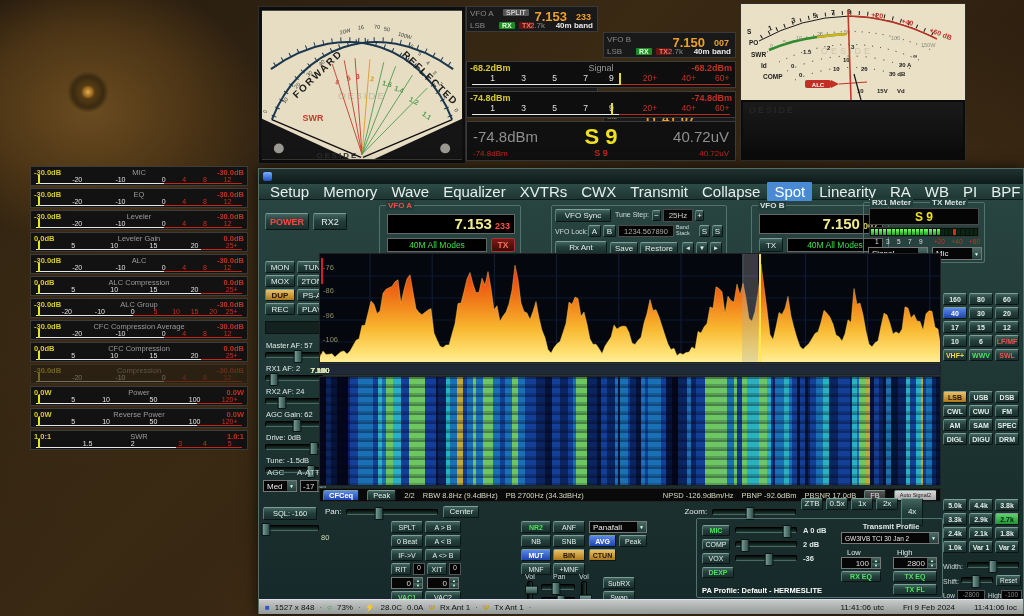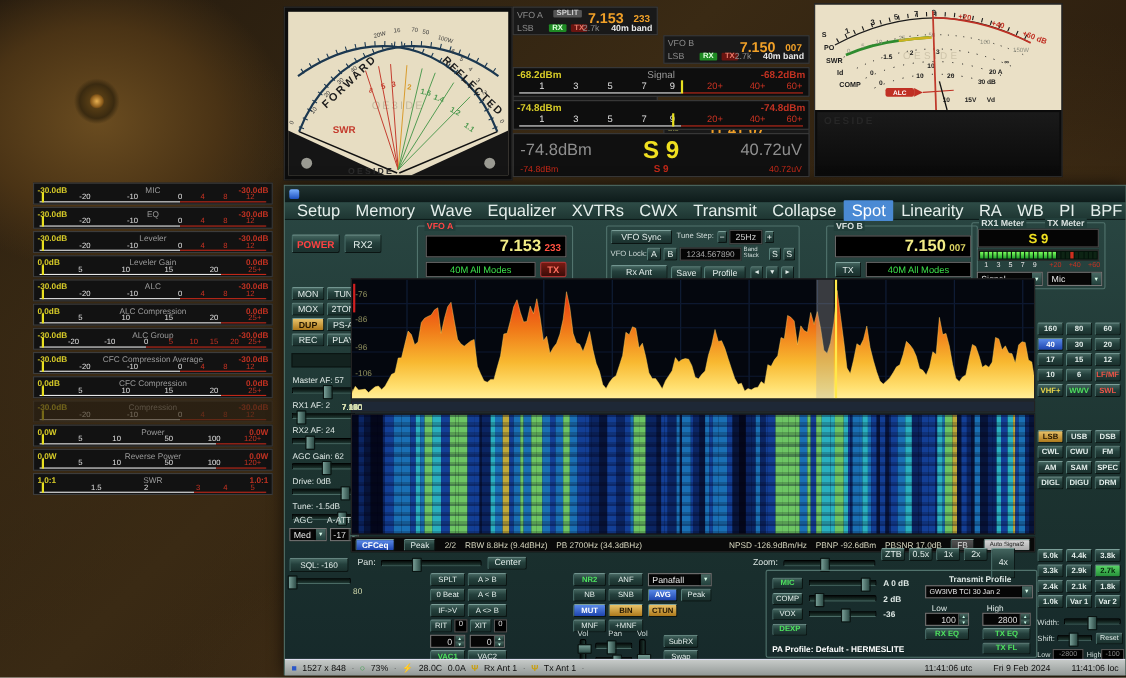--- a/index.html
+++ b/index.html
@@ -573,37 +573,37 @@
     <div class="tb" style="position:absolute;left:143px;top:4px;width:9px;height:11px">+</div>
     <span class="slab" style="left:3px;top:22px">VFO Lock:</span>
     <div class="tb" style="position:absolute;left:36px;top:19px;width:13px;height:12px">A</div>
     <div class="tb" style="position:absolute;left:51px;top:19px;width:13px;height:12px">B</div>
     <div class="blackbox" style="position:absolute;left:66px;top:19px;width:56px;height:12px;font-size:7.5px;color:#aaa;display:flex;align-items:center;justify-content:center">1234.567890</div>
     <span class="slab" style="left:124px;top:18px;width:22px;font-size:5.5px">Band Stack</span>
     <div class="tb" style="position:absolute;left:147px;top:19px;width:11px;height:12px">S</div>
     <div class="tb" style="position:absolute;left:160px;top:19px;width:11px;height:12px">S</div>
     <div class="tb" style="position:absolute;left:3px;top:35px;width:52px;height:13px">Rx Ant</div>
     <div class="tb" style="position:absolute;left:58px;top:36px;width:28px;height:12px">Save</div>
-    <div class="tb" style="position:absolute;left:88px;top:36px;width:38px;height:12px">Profile</div>
+    <div class="tb" style="position:absolute;left:88px;top:36px;width:38px;height:12px">Restore</div>
     <div class="tb" style="position:absolute;left:130px;top:36px;width:12px;height:12px;font-size:6px">◄</div>
     <div class="tb" style="position:absolute;left:144px;top:36px;width:12px;height:12px;font-size:6px">▼</div>
     <div class="tb" style="position:absolute;left:158px;top:36px;width:12px;height:12px;font-size:6px">►</div>
   </div>
 
   <div class="grp" style="left:492px;top:36px;width:138px;height:52px">
     <b class="glabel">VFO B</b>
     <div class="freqdisp" style="left:7px;top:8px;width:124px;height:20px">
       <b>7.150</b>
       <span style="color:#d8d060">007</span>
     </div>
     <div class="tb" style="position:absolute;left:7px;top:32px;width:24px;height:14px">TX</div>
     <div class="modebox" style="left:35px;top:32px;width:96px;height:14px">40M All Modes</div>
   </div>
 
-  <div class="grp" style="left:624px;top:33px;width:122px;height:61px">
+  <div class="grp" style="left:604px;top:33px;width:122px;height:61px">
     <b class="glabel">RX1 Meter</b>
     <b class="glabel" style="left:66px">TX Meter</b>
     <div class="blackbox" style="position:absolute;left:5px;top:5px;width:110px;height:17px;display:flex;align-items:center;justify-content:center;color:#f0e020;font-weight:bold;font-size:12px">S 9</div>
     <div id="bargraph" style="left:5px;top:24px;width:110px;height:10px">
         <i class="lit"></i>
         <i class="lit"></i>
         <i class="lit"></i>
         <i class="lit"></i>
         <i class="lit"></i>
         <i class="lit"></i>

